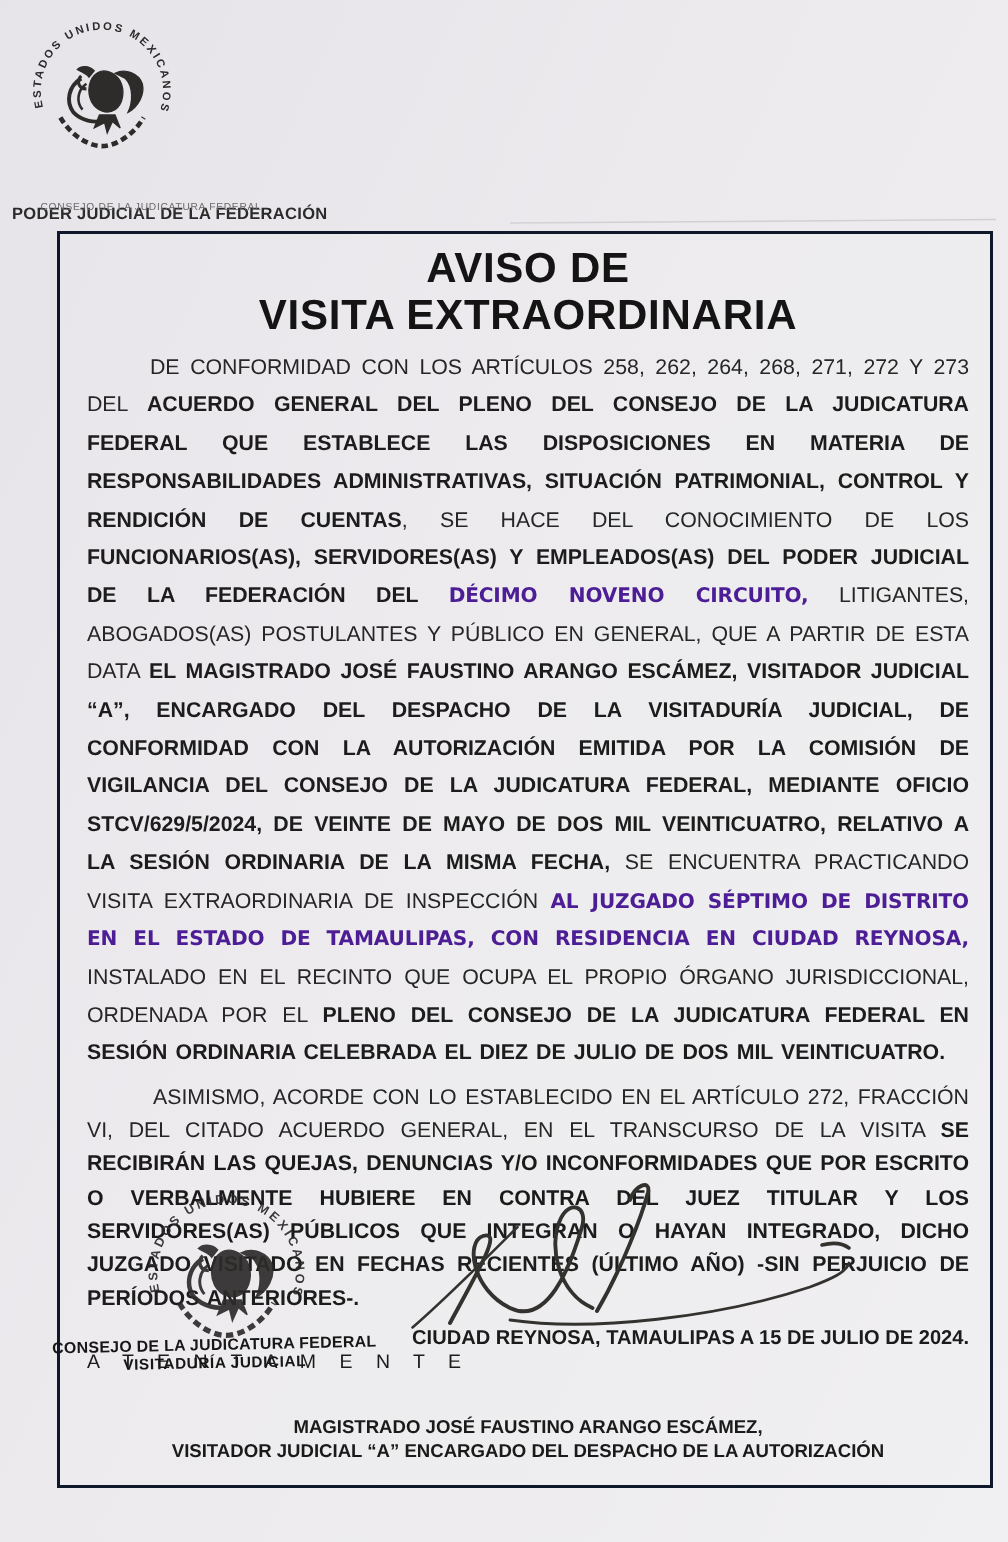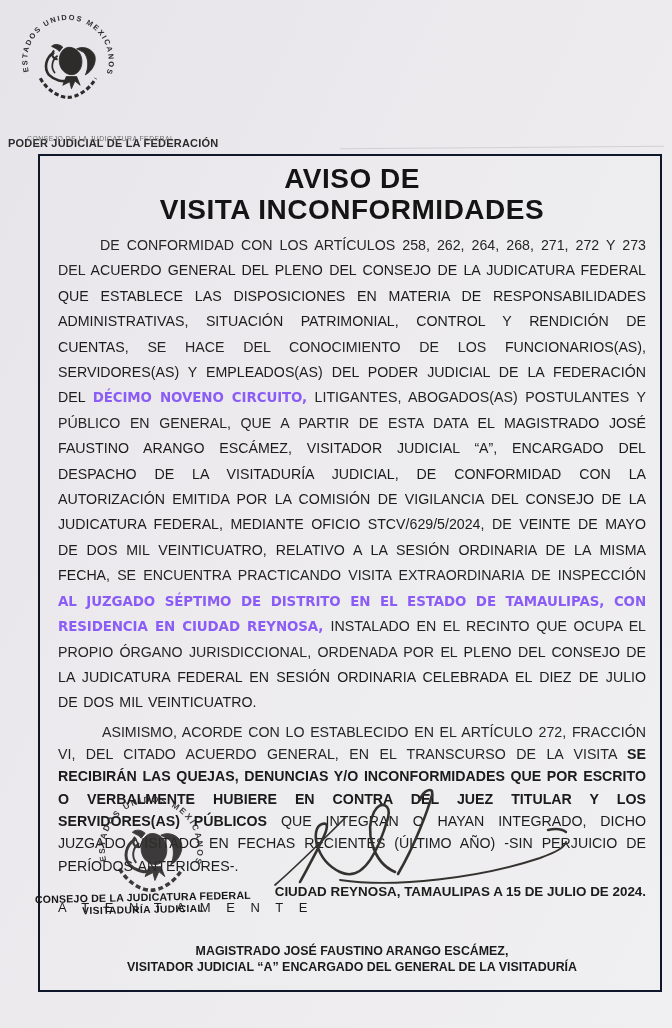--- a/index.html
+++ b/index.html
@@ -19,23 +19,23 @@
     position:absolute;left:38px;top:154px;width:588px;height:834px;
     border:2px solid #0f172a;padding:0 14px 0 18px;
     background:rgba(255,255,255,.05);overflow:hidden;color:#242424;
   }
   .crease{position:absolute;left:340px;top:147px;width:324px;height:1px;background:#d2d0d4;transform:rotate(-.4deg);}
   .doc-title{margin-top:7px;text-align:center;font-weight:bold;font-size:28px;line-height:31px;color:#141414;letter-spacing:.5px;}
   .body-par{font-size:14.2px;text-align:justify;text-align-last:left;color:#262626;word-spacing:1.5px;}
   .par1{margin-top:8px;line-height:25.4px;text-indent:42px;}
   .par2{margin-top:5px;line-height:22.3px;text-indent:44px;}
   .seg-r{font-weight:normal;}
-  .seg-b{font-weight:normal;color:#1c1c1c;}
+  .seg-b{font-weight:bold;color:#1c1c1c;}
   .seg-bu{font-weight:bold;color:#1a1a1a;text-underline-offset:3px;text-decoration-thickness:1.5px;}
-  .seg-hv{font-weight:bold;color:#8b5cf6;font-family:"DejaVu Sans",sans-serif;font-size:13.4px;letter-spacing:-.1px;}
+  .seg-hv{font-weight:bold;color:#4c1d95;font-family:"DejaVu Sans",sans-serif;font-size:13.4px;letter-spacing:-.1px;}
   .dateline{margin-top:7px;text-align:right;font-weight:bold;font-size:13.4px;color:#1b1b1b;}
   .salutation{margin-top:1px;font-weight:normal;font-size:13px;letter-spacing:6px;color:#1b1b1b;}
   .footer-block{margin-top:28px;text-align:center;font-weight:bold;font-size:12.4px;line-height:16.2px;color:#1a1a1a;}
   
   .stamp-seal{position:absolute;left:92px;top:790px;width:118px;height:118px;opacity:.92;}
   .stamp-text{position:absolute;left:28px;top:891px;width:230px;text-align:center;transform:rotate(-1.2deg);color:#161616;}
   .stamp-line1{font-weight:bold;font-size:10.6px;letter-spacing:.2px;}
   .stamp-line2{font-weight:bold;font-size:10.2px;letter-spacing:.4px;margin-top:1px;}
   .signature{position:absolute;left:245px;top:778px;width:330px;height:112px;pointer-events:none;}
 </style>
@@ -63,32 +63,32 @@
   </svg>
   </div>
 <div class="header-org">PODER JUDICIAL DE LA FEDERACIÓN</div>
 <div class="header-suborg">CONSEJO DE LA JUDICATURA FEDERAL</div>
 
 <div class="crease"></div>
 
 <div class="doc-box">
   <div class="doc-title">
     <div>AVISO DE</div>
-    <div>VISITA INCONFORMIDADES</div>
+    <div>VISITA EXTRAORDINARIA</div>
   </div>
 
   <div class="body-par par1"><span class="seg-r">DE CONFORMIDAD CON LOS ARTÍCULOS 258, 262, 264, 268, 271, 272 Y 273 DEL </span><span class="seg-b">ACUERDO GENERAL DEL PLENO DEL CONSEJO DE LA JUDICATURA FEDERAL QUE ESTABLECE LAS DISPOSICIONES EN MATERIA DE RESPONSABILIDADES ADMINISTRATIVAS, SITUACIÓN PATRIMONIAL, CONTROL Y RENDICIÓN DE CUENTAS</span><span class="seg-r">, SE HACE DEL CONOCIMIENTO DE LOS </span><span class="seg-b">FUNCIONARIOS(AS), SERVIDORES(AS) Y EMPLEADOS(AS) DEL PODER JUDICIAL DE LA FEDERACIÓN DEL </span><span class="seg-hv">DÉCIMO NOVENO CIRCUITO,</span><span class="seg-r"> LITIGANTES, ABOGADOS(AS) POSTULANTES Y PÚBLICO EN GENERAL, QUE A PARTIR DE ESTA DATA </span><span class="seg-b">EL MAGISTRADO JOSÉ FAUSTINO ARANGO ESCÁMEZ, VISITADOR JUDICIAL “A”, ENCARGADO DEL DESPACHO DE LA VISITADURÍA JUDICIAL, DE CONFORMIDAD CON LA AUTORIZACIÓN EMITIDA POR LA COMISIÓN DE VIGILANCIA DEL CONSEJO DE LA JUDICATURA FEDERAL, MEDIANTE OFICIO STCV/629/5/2024, DE VEINTE DE MAYO DE DOS MIL VEINTICUATRO, RELATIVO A LA SESIÓN ORDINARIA DE LA MISMA FECHA, </span><span class="seg-r">SE ENCUENTRA PRACTICANDO VISITA EXTRAORDINARIA DE INSPECCIÓN </span><span class="seg-hv">AL JUZGADO SÉPTIMO DE DISTRITO EN EL ESTADO DE TAMAULIPAS, CON RESIDENCIA EN CIUDAD REYNOSA, </span><span class="seg-r">INSTALADO EN EL RECINTO QUE OCUPA EL PROPIO ÓRGANO JURISDICCIONAL, ORDENADA POR EL </span><span class="seg-b">PLENO DEL CONSEJO DE LA JUDICATURA FEDERAL EN SESIÓN ORDINARIA CELEBRADA EL DIEZ DE JULIO DE DOS MIL VEINTICUATRO.</span></div>
   <div class="body-par par2"><span class="seg-r">ASIMISMO, ACORDE CON LO ESTABLECIDO EN EL ARTÍCULO 272, FRACCIÓN VI, DEL CITADO ACUERDO GENERAL, EN EL TRANSCURSO DE LA VISITA </span><span class="seg-bu">SE RECIBIRÁN LAS QUEJAS, DENUNCIAS Y/O INCONFORMIDADES QUE POR ESCRITO O VERBALMENTE HUBIERE EN CONTRA DEL JUEZ TITULAR Y LOS SERVIDORES(AS) PÚBLICOS</span><span class="seg-b"> QUE INTEGRAN O HAYAN INTEGRADO, DICHO JUZGADO VISITADO EN FECHAS RECIENTES (ÚLTIMO AÑO) -SIN PERJUICIO DE PERÍODOS ANTERIORES-.</span></div>
 
   <div class="dateline">CIUDAD REYNOSA, TAMAULIPAS A 15 DE JULIO DE 2024.</div>
   <div class="salutation">A T E N T A M E N T E</div>
 
   <div class="footer-block">
     <div>MAGISTRADO JOSÉ FAUSTINO ARANGO ESCÁMEZ,</div>
-    <div>VISITADOR JUDICIAL “A” ENCARGADO DEL GENERAL DE LA VISITADURÍA</div>
+    <div>VISITADOR JUDICIAL “A” ENCARGADO DEL DESPACHO DE LA AUTORIZACIÓN</div>
 
   </div>
 </div>
 
 <div class="stamp-seal">
   <svg viewBox="0 0 120 120" xmlns="http://www.w3.org/2000/svg">
     <defs>
         <path id="seal-arc-1" d="M 16 76 A 47 47 0 1 1 104 76"></path>
       </defs>
     <text font-family="Liberation Sans, sans-serif" font-size="8.6" font-weight="bold" letter-spacing="1.9" fill="#2c2a2a">

